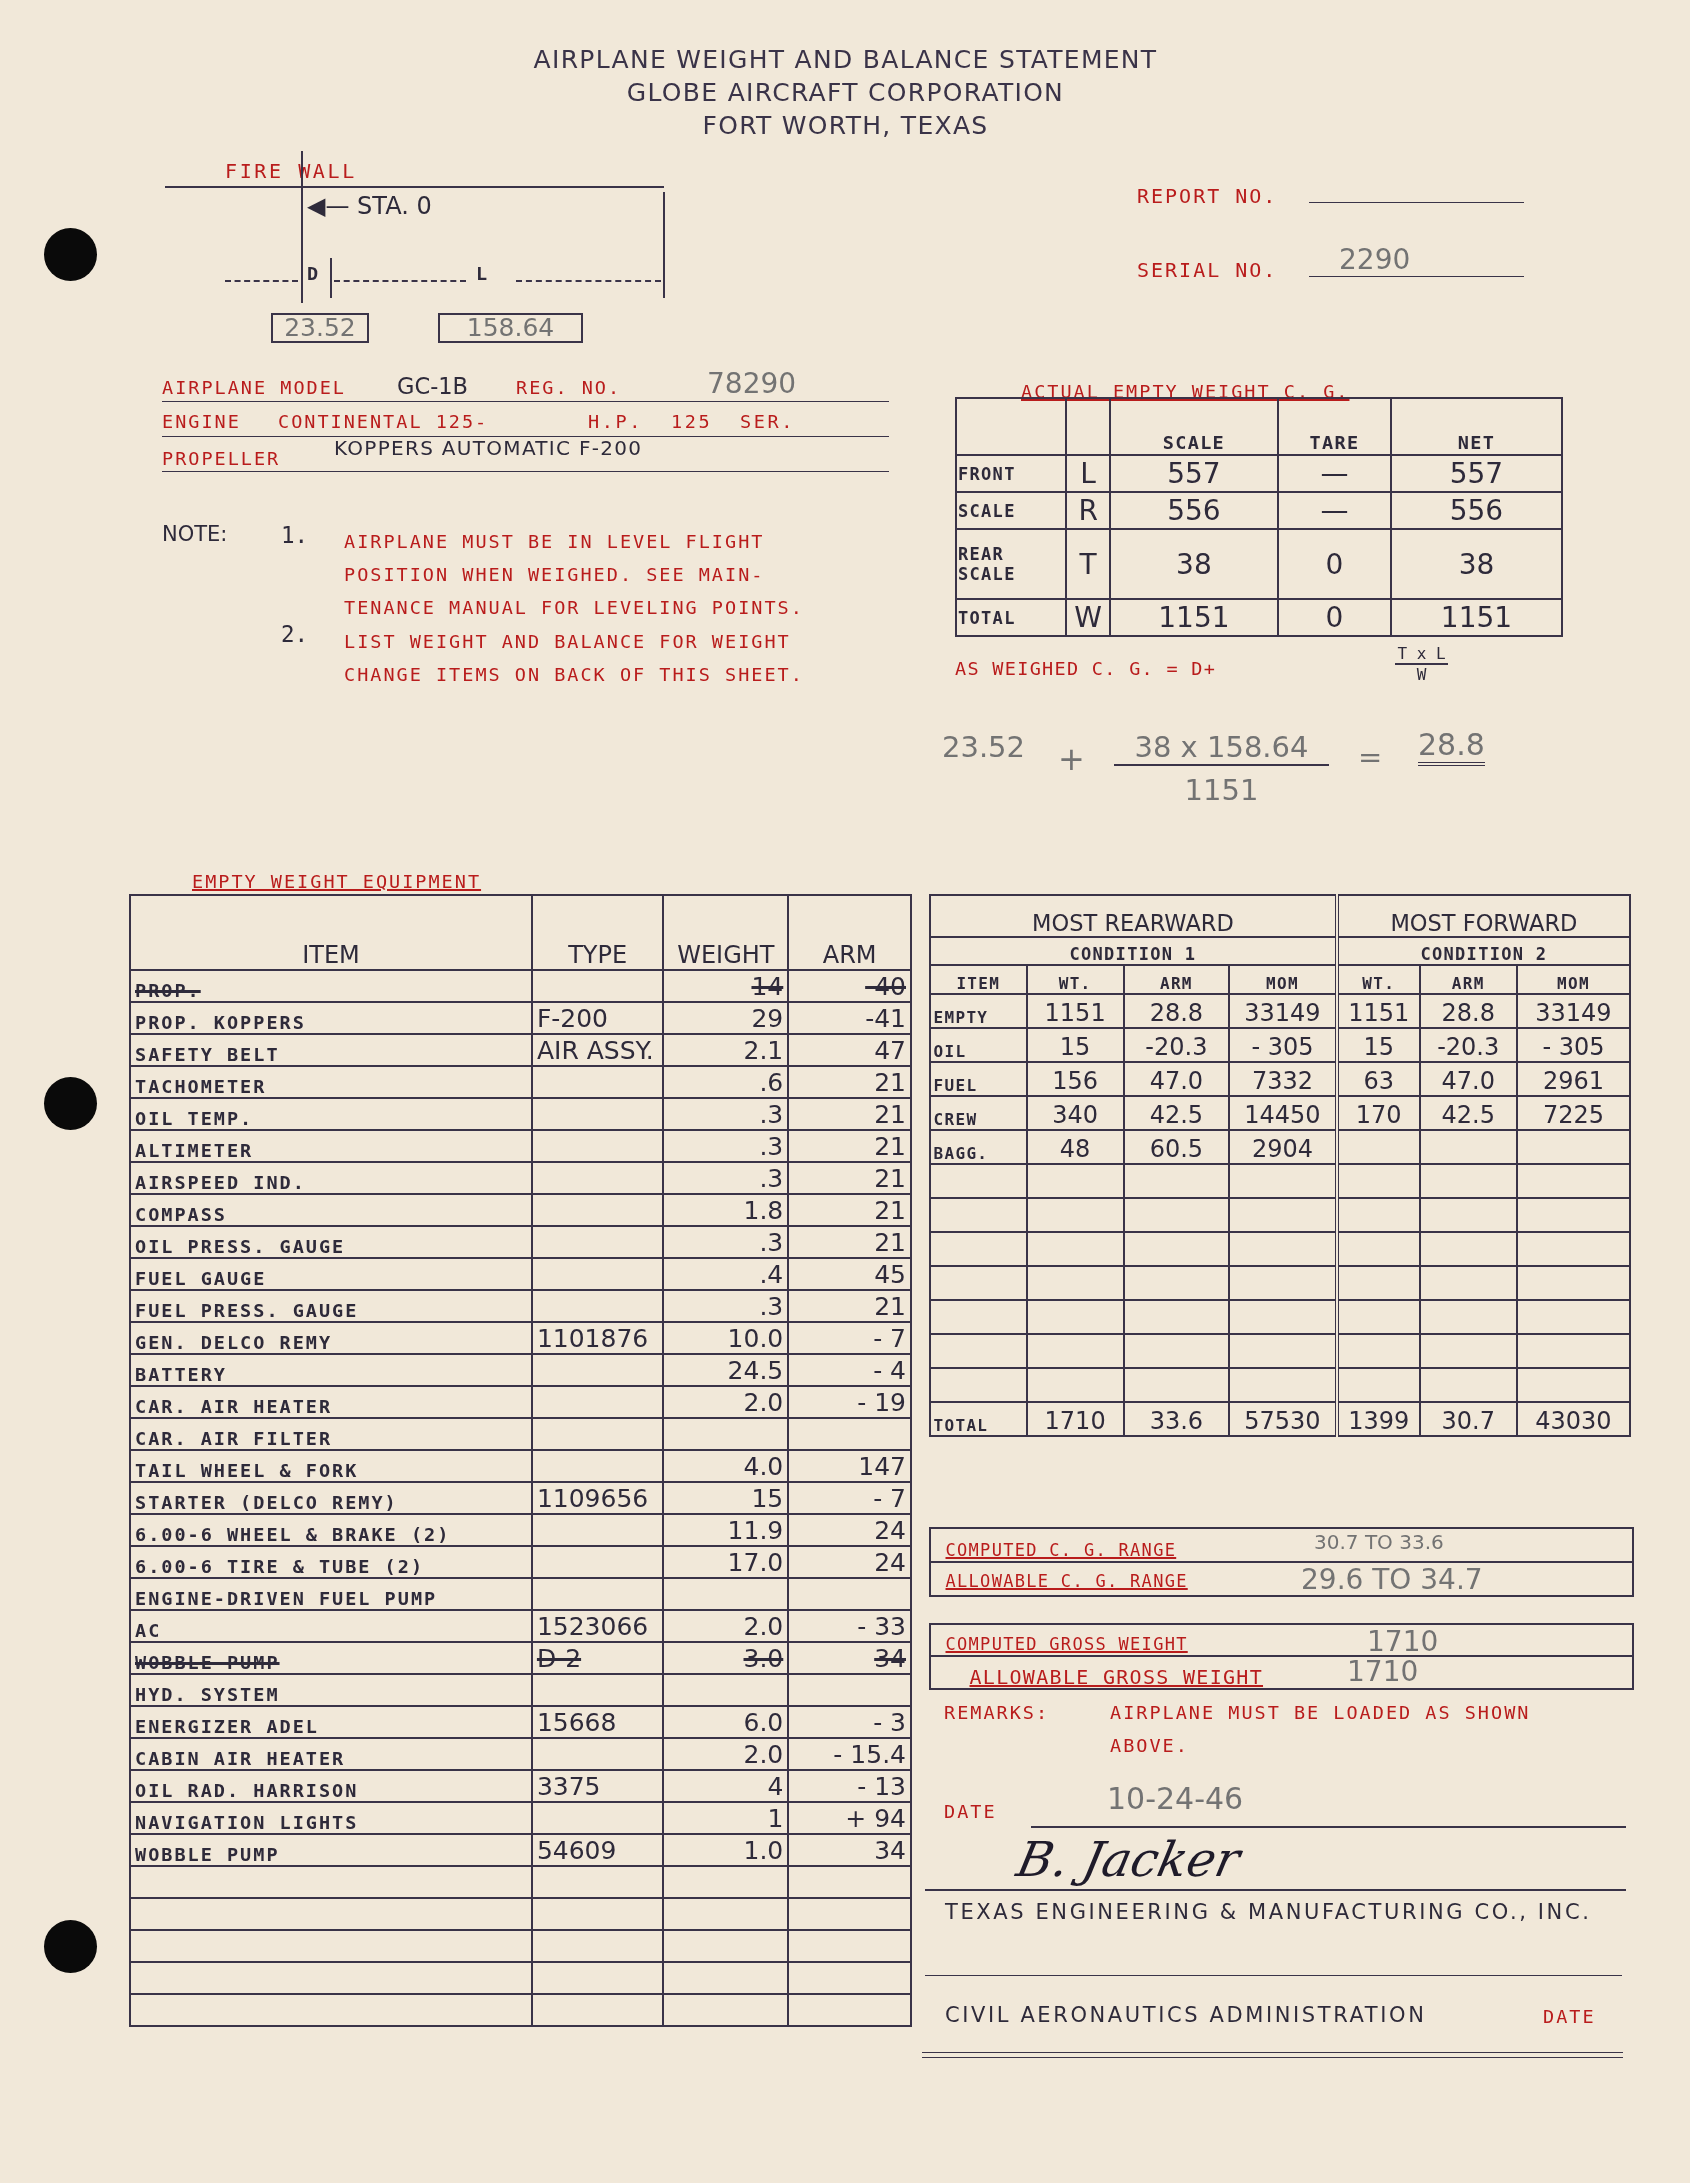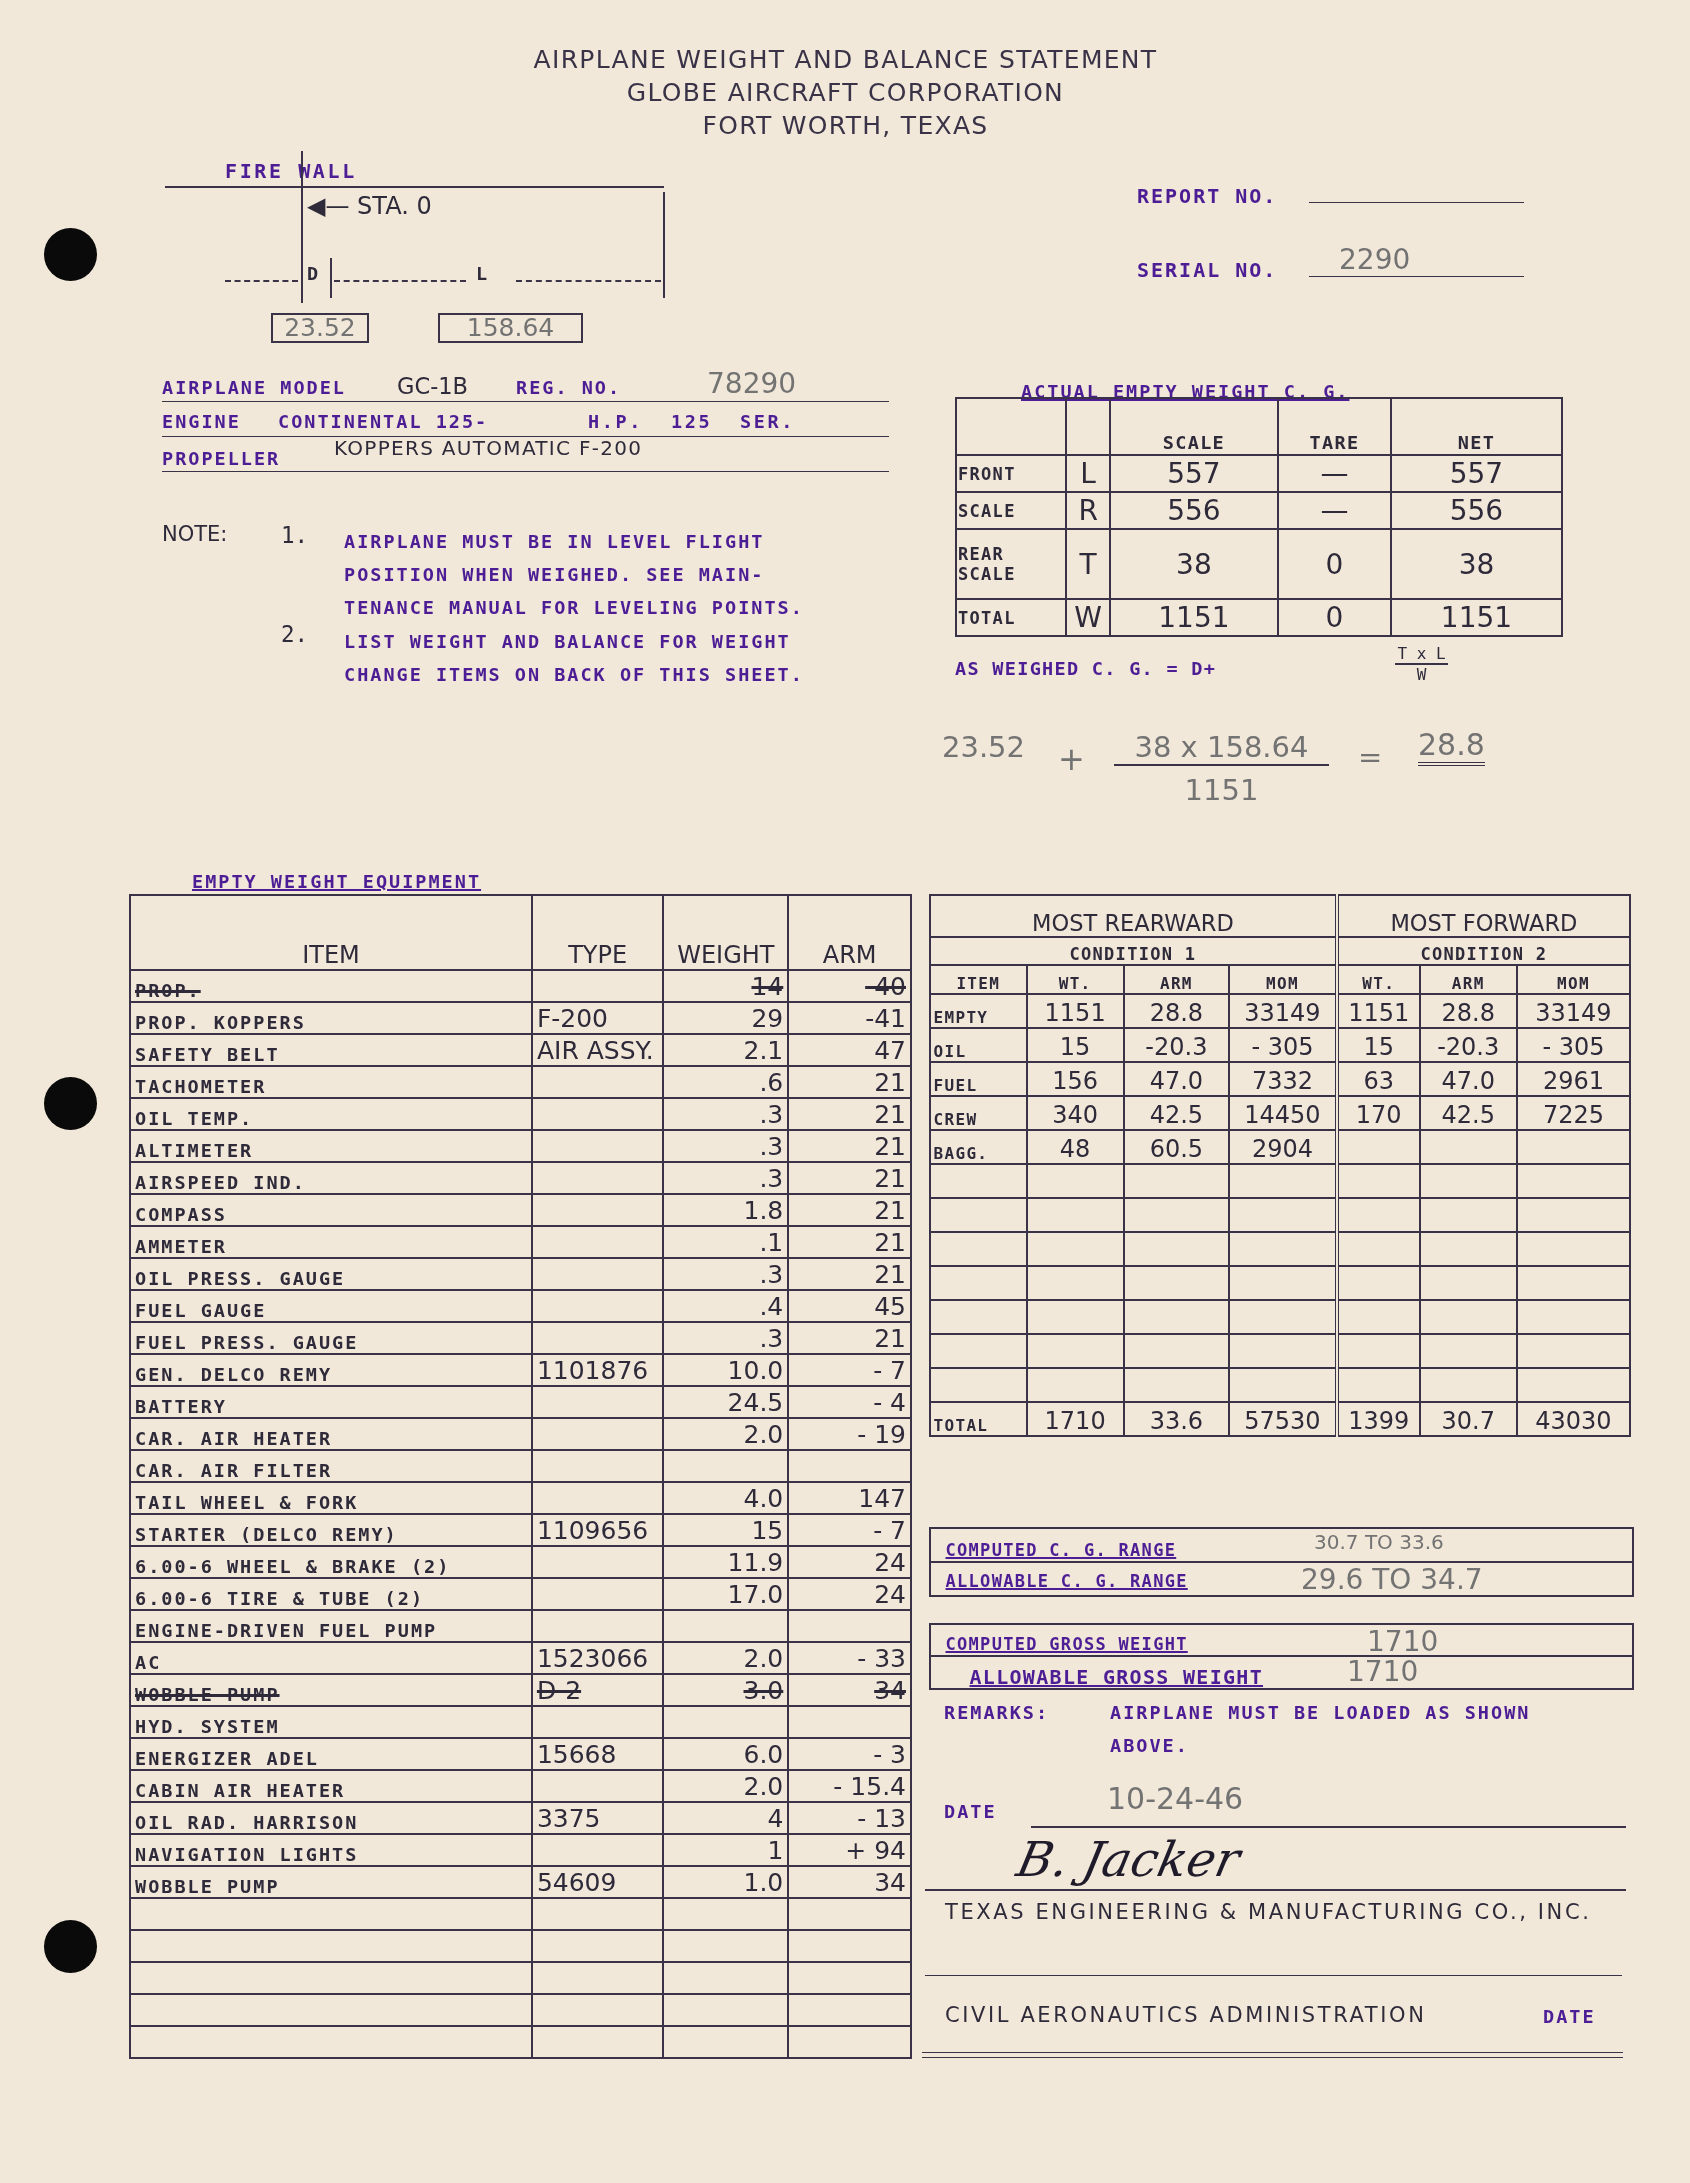--- a/index.html
+++ b/index.html
@@ -3,21 +3,21 @@
 <meta charset="utf-8">
 <style>
   html, body { margin:0; padding:0; }
   body {
     width:1691px; height:2183px; position:relative; overflow:hidden;
     background:#f1e8d9;
     color:#2e2a3a;
     font-family:"DejaVu Sans Mono", monospace;
   }
   .abs { position:absolute; }
-  .typed { font-family:"DejaVu Sans Mono", monospace; font-weight:bold; letter-spacing:2.6px; text-transform:uppercase; color:#4c1d95; }
+  .typed { font-family:"DejaVu Sans Mono", monospace; font-weight:normal; letter-spacing:2.6px; text-transform:uppercase; color:#b91c1c; }
   .hand { font-family:"DejaVu Sans", sans-serif; color:#737373; font-weight:normal; }
   .punch { position:absolute; width:53px; height:53px; border-radius:50%; background:#0a0a0a; left:44px; }
   .title { left:0; width:1691px; text-align:center; font-family:"DejaVu Sans", sans-serif; font-size:25px; letter-spacing:1.3px; color:#3a3348; }
   .line { position:absolute; border-top:2px solid #3a3348; }
   .vline { position:absolute; border-left:2px solid #3a3348; }
   .box { position:absolute; border:2px solid #3a3348; }
   .ul { text-decoration:underline; text-decoration-thickness:2px;text-align:center; }
 
   
   .eq-table { position:absolute; left:129px; top:894px; width:783px; border-collapse:collapse; }
@@ -217,26 +217,20 @@
         <td class="num">.3</td>
         <td class="num">21</td>
       </tr>
       <tr>
         <td class="item">COMPASS</td>
         <td class="num" style="text-align: left;"></td>
         <td class="num">1.8</td>
         <td class="num">21</td>
       </tr>
       <tr>
-        <td class="item">AMMETER</td>
-        <td class="num" style="text-align: left;"></td>
-        <td class="num">.1</td>
-        <td class="num">21</td>
-      </tr>
-      <tr>
         <td class="item">OIL PRESS. GAUGE</td>
         <td class="num" style="text-align: left;"></td>
         <td class="num">.3</td>
         <td class="num">21</td>
       </tr>
       <tr>
         <td class="item">FUEL GAUGE</td>
         <td class="num" style="text-align: left;"></td>
         <td class="num">.4</td>
         <td class="num">45</td>

